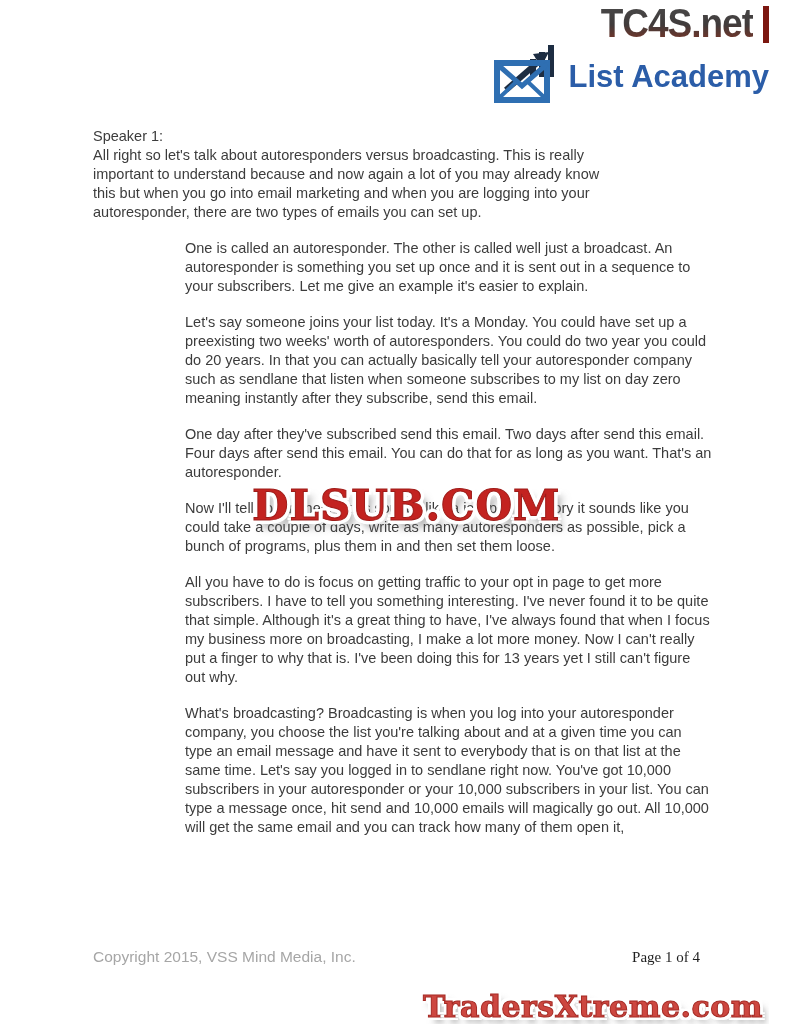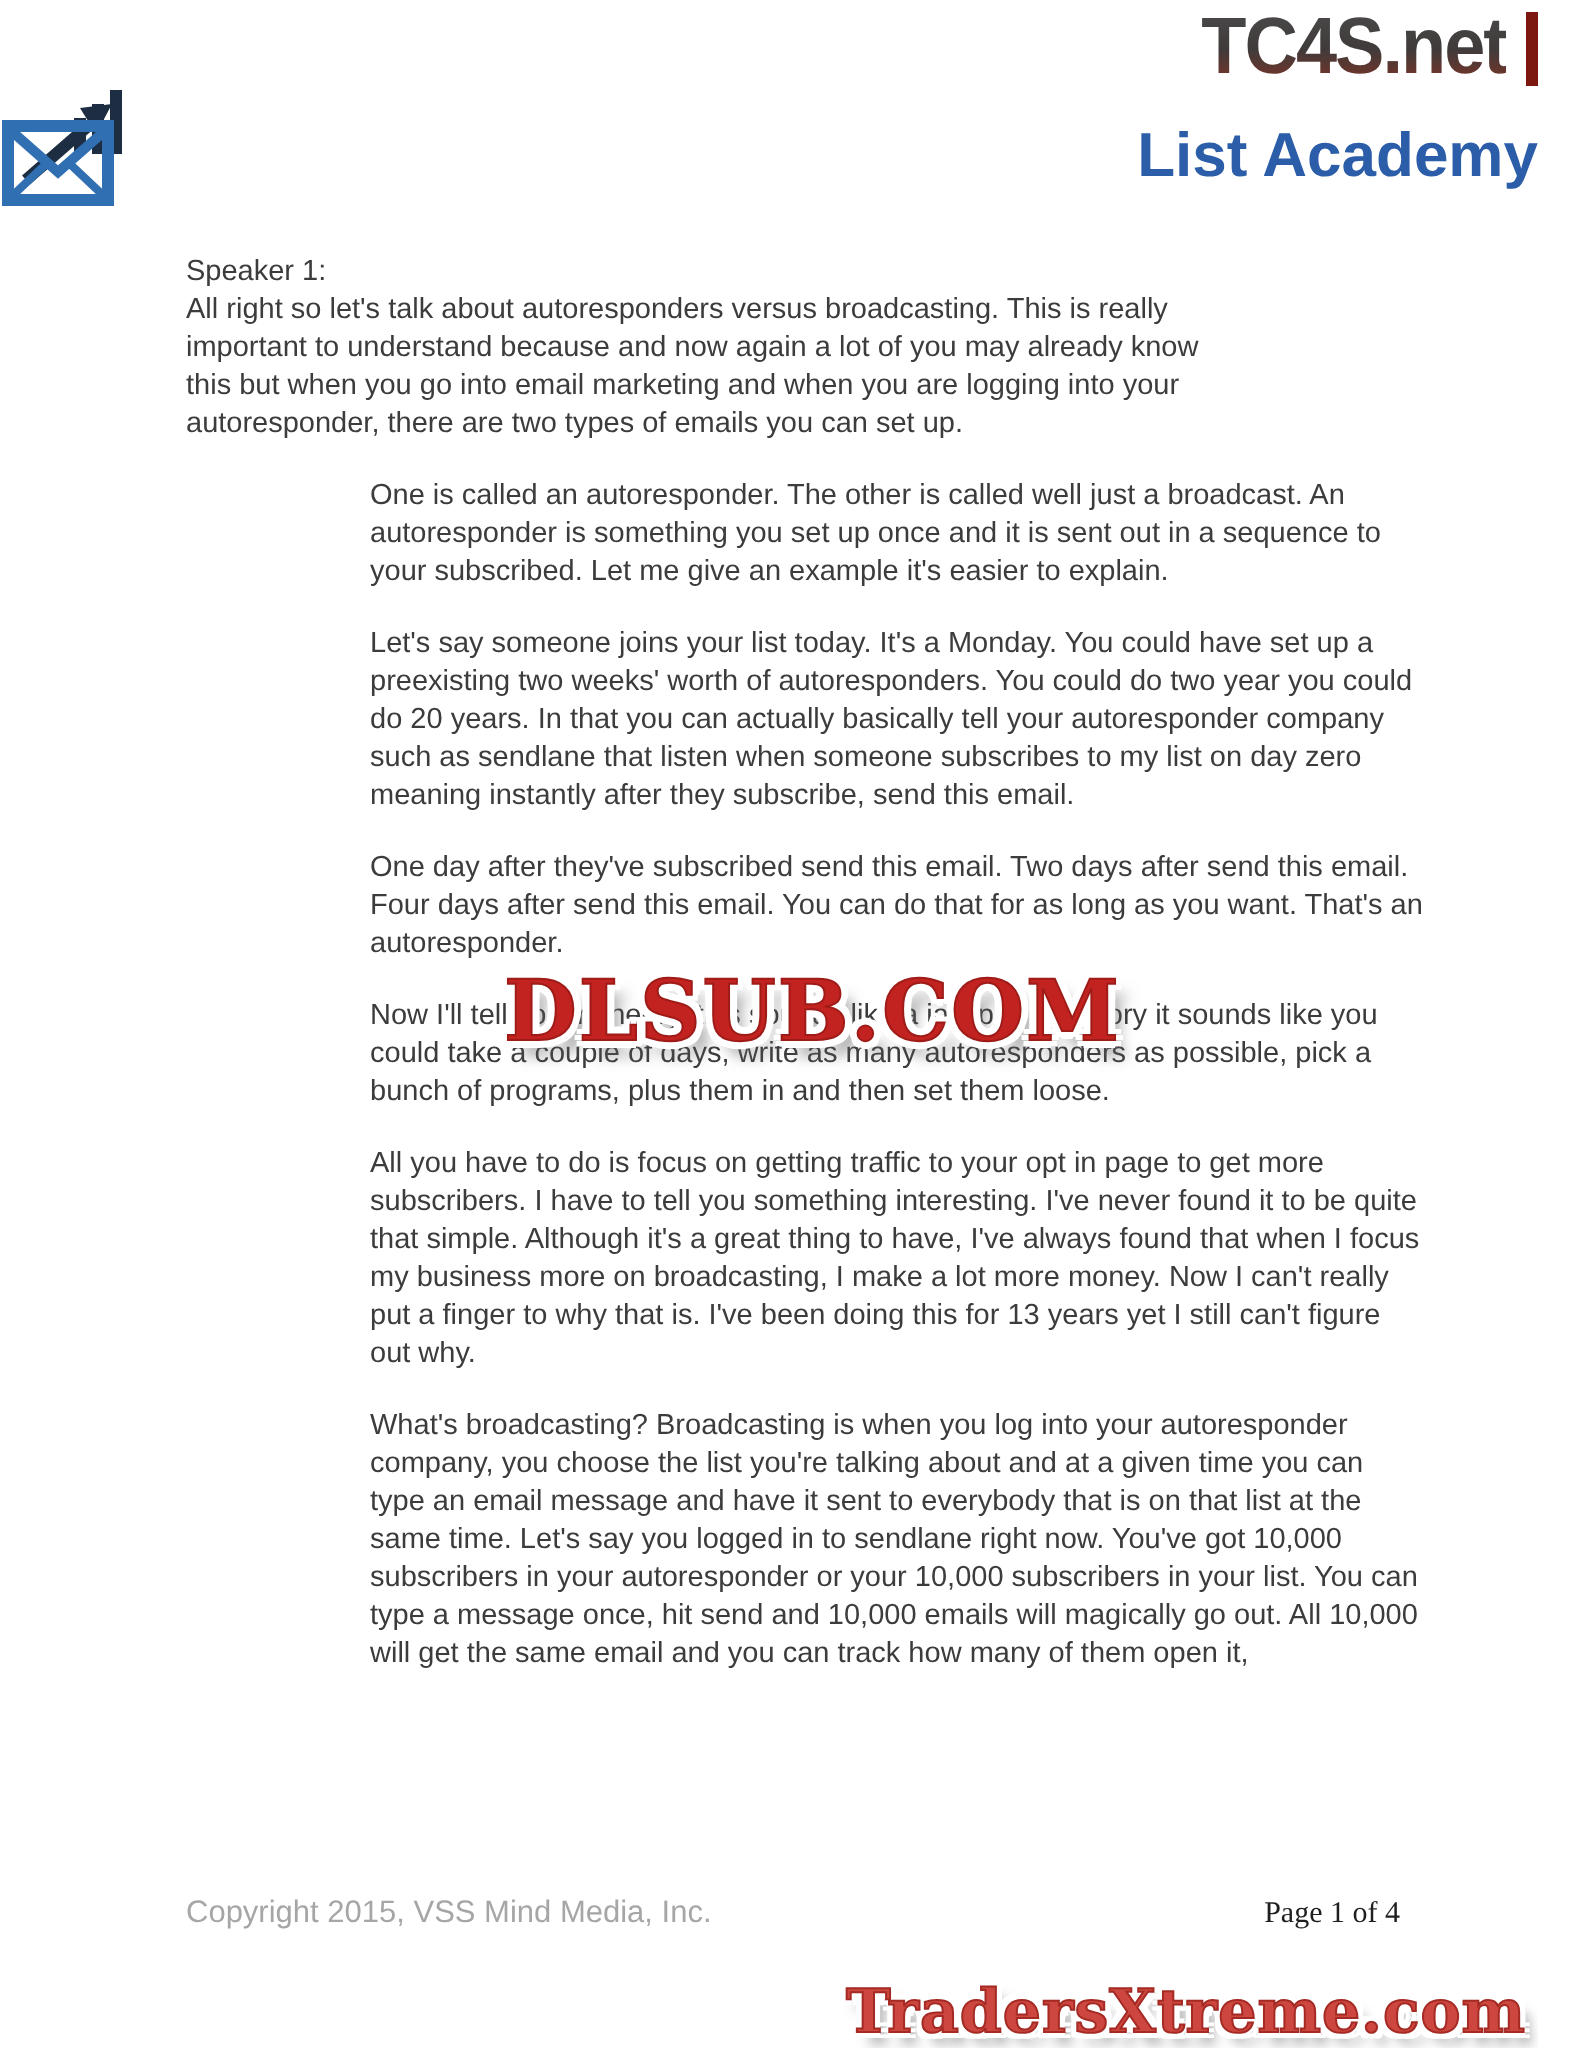--- a/index.html
+++ b/index.html
@@ -14,21 +14,21 @@
     font-size:37px; font-weight:800; letter-spacing:-1px;
     transform:scaleY(1.08); transform-origin:top;
     background:linear-gradient(180deg,#4c4c4c 0%,#403b3b 52%,#6e352a 82%,#9a5a48 100%);
     -webkit-background-clip:text; background-clip:text; color:transparent;
   }
   .red-edge { position:absolute; top:6px; right:0; width:6px; height:37px; background:#7c1710; }
 
   
   .logo {
     position:absolute; top:44px; left:0; right:0;
-    display:flex; justify-content:space-between; align-items:center; gap:8px;
+    display:flex; justify-content:flex-end; align-items:center; gap:8px;
   }
   .logo .brand {
     font-size:31px; font-weight:bold; color:#2b5da8; letter-spacing:0px;
   }
 
   
   .transcript {
     position:absolute; top:127px; left:93px; width:620px;
     font-size:14.5px; line-height:19px; color:#3c3c3c;
   }
@@ -97,21 +97,21 @@
       </svg>
     </span>
     <span class="brand">List Academy</span>
   </div>
 
   <div class="transcript">
     <div class="row">
       <span class="speaker">Speaker 1:</span>
       <p>All right so let's talk about autoresponders versus broadcasting. This is really important to understand because and now again a lot of you may already know this but when you go into email marketing and when you are logging into your autoresponder, there are two types of emails you can set up.</p>
     </div>
-    <p class="indent">One is called an autoresponder. The other is called well just a broadcast. An autoresponder is something you set up once and it is sent out in a sequence to your subscribed. Let me give an example it's easier to explain.</p>
+    <p class="indent">One is called an autoresponder. The other is called well just a broadcast. An autoresponder is something you set up once and it is sent out in a sequence to your subscribers. Let me give an example it's easier to explain.</p>
     <p class="indent">Let's say someone joins your list today. It's a Monday. You could have set up a preexisting two weeks' worth of autoresponders. You could do two year you could do 20 years. In that you can actually basically tell your autoresponder company such as sendlane that listen when someone subscribes to my list on day zero meaning instantly after they subscribe, send this email.</p>
     <p class="indent">One day after they've subscribed send this email. Two days after send this email. Four days after send this email. You can do that for as long as you want. That's an autoresponder.</p>
     <p class="indent">Now I'll tell you in theory, this sounds like a jackpot. In theory it sounds like you could take a couple of days, write as many autoresponders as possible, pick a bunch of programs, plus them in and then set them loose.</p>
     <p class="indent">All you have to do is focus on getting traffic to your opt in page to get more subscribers. I have to tell you something interesting. I've never found it to be quite that simple. Although it's a great thing to have, I've always found that when I focus my business more on broadcasting, I make a lot more money. Now I can't really put a finger to why that is. I've been doing this for 13 years yet I still can't figure out why.</p>
     <p class="indent">What's broadcasting? Broadcasting is when you log into your autoresponder company, you choose the list you're talking about and at a given time you can type an email message and have it sent to everybody that is on that list at the same time. Let's say you logged in to sendlane right now. You've got 10,000 subscribers in your autoresponder or your 10,000 subscribers in your list. You can type a message once, hit send and 10,000 emails will magically go out. All 10,000 will get the same email and you can track how many of them open it,</p>
   </div>
 
   <div class="wm-center">DLSUB.COM</div>
 
   <div class="footer">

